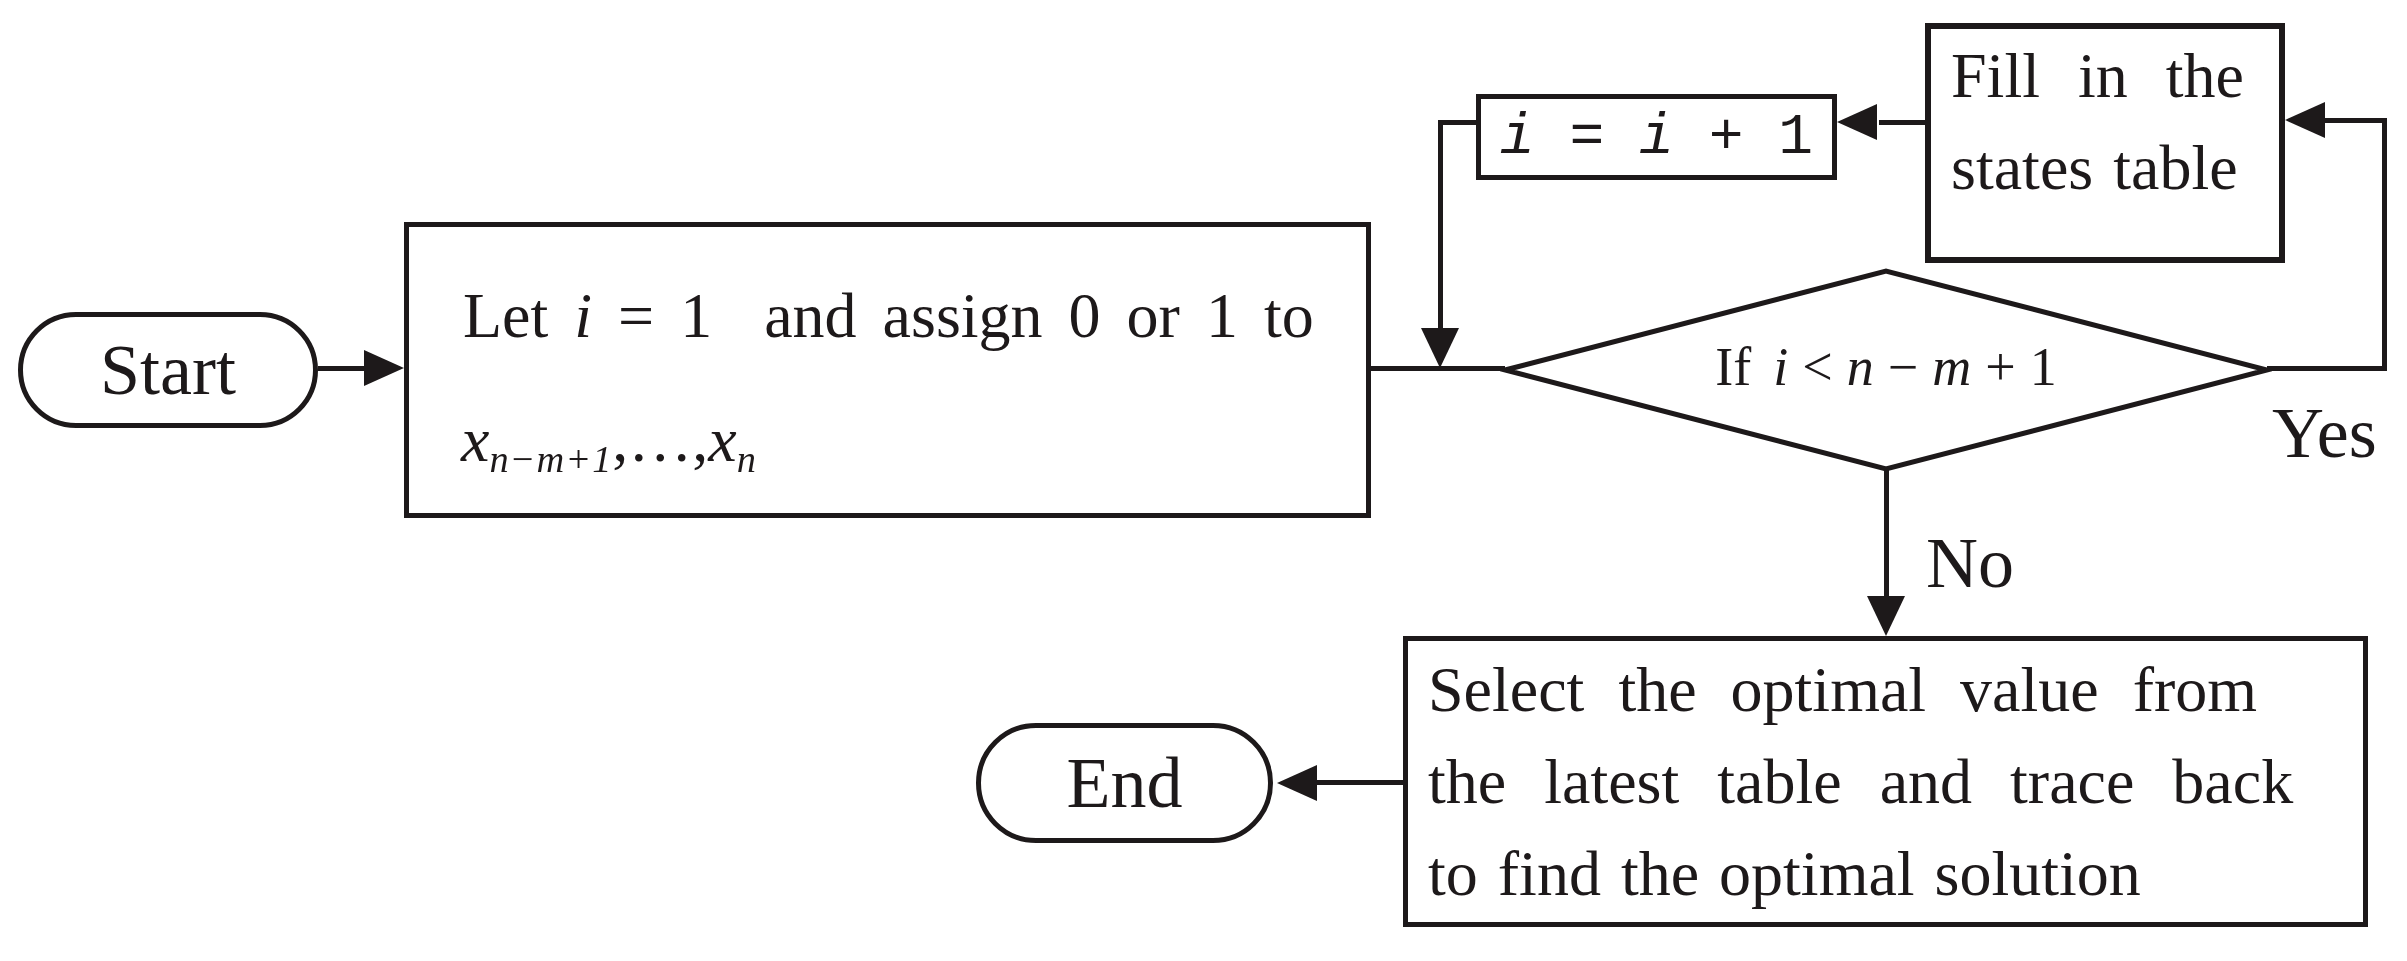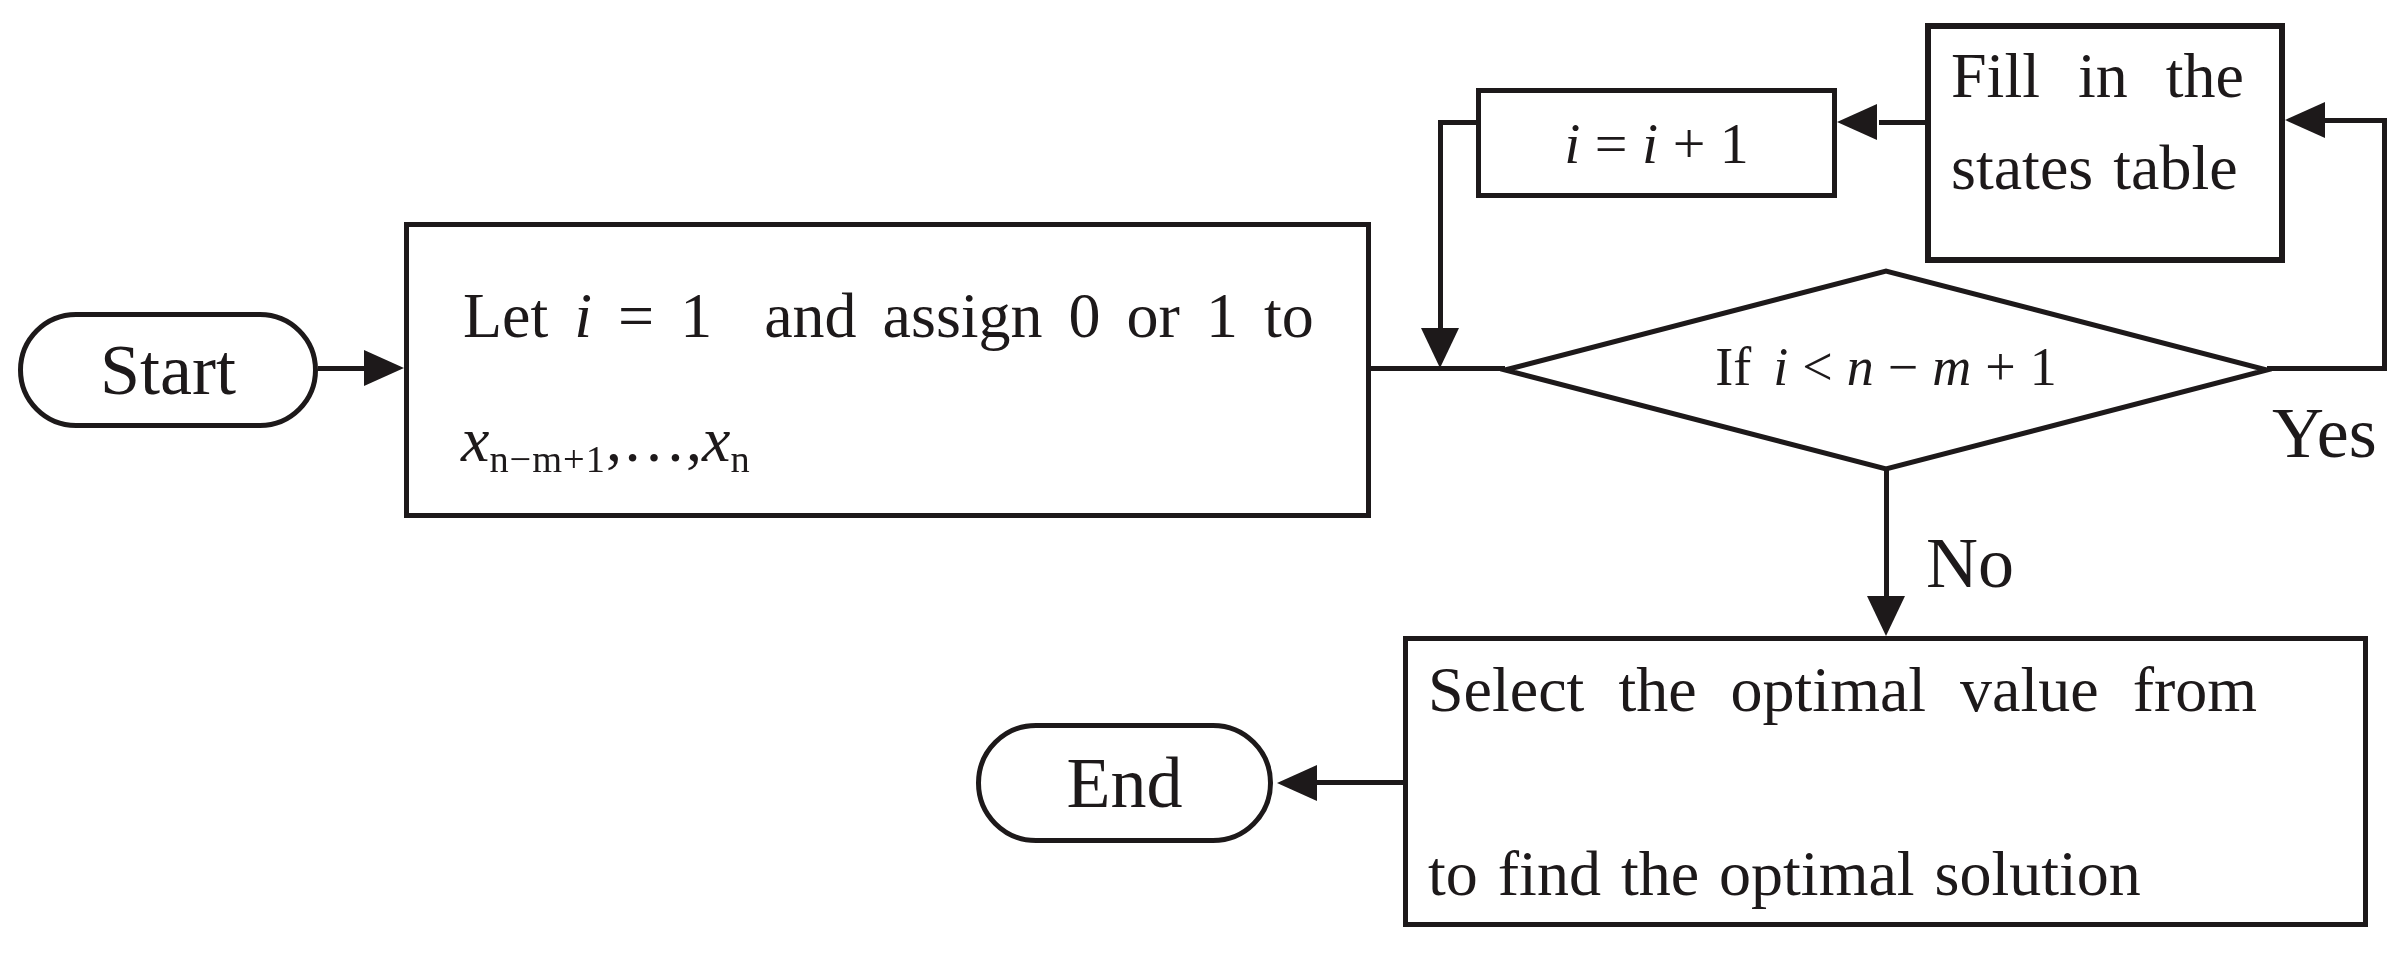--- a/index.html
+++ b/index.html
@@ -25,40 +25,41 @@
     font-size: 72px;
     border-radius: 60px;
   }
   .n-start { left: 18px; top: 312px; width: 300px; height: 116px; border-radius: 58px; }
   .n-end   { left: 976px; top: 723px; width: 297px; height: 120px; }
   .n-init  { left: 404px; top: 222px; width: 967px; height: 296px; font-size: 64px; }
   .init-line1 { position: absolute; left: 54px; top: 52px; white-space: nowrap; word-spacing: 10px; }
   .init-line2 { position: absolute; left: 52px; top: 176px; white-space: nowrap; }
   .mathgap { display: inline-block; width: 26px; }
   .n-inc {
-    left: 1476px; top: 88px; width: 361px; height: 110px;
+    left: 1476px; top: 94px; width: 361px; height: 86px;
     display: flex; align-items: center; justify-content: center;
     font-size: 58px;
+    font-family: Liberation Mono, monospace;
   }
   .n-fill { left: 1925px; top: 23px; width: 360px; height: 240px; border-width: 6px; font-size: 64px; }
   .fill-line1 { position: absolute; left: 20px; top: 10px; word-spacing: 22px; white-space: nowrap; }
   .fill-line2 { position: absolute; left: 20px; top: 102px; word-spacing: 4px; white-space: nowrap; }
   .n-select { left: 1403px; top: 636px; width: 965px; height: 291px; font-size: 64px; }
   .sel-line { position: absolute; left: 20px; white-space: nowrap; }
   .sel-1 { top: 12px;  word-spacing: 18px; }
   .sel-2 { top: 104px; word-spacing: 22px; }
   .sel-3 { top: 196px; word-spacing: 4px; }
   .diamond-svg { position: absolute; left: 1500px; top: 266px; }
   .diamond-label {
     position: absolute; left: 1500px; top: 336px; width: 772px; height: 72px;
     display: flex; justify-content: center;
     font-size: 54px; white-space: nowrap;
   }
   .it { font-style: italic; }
-  .sub { font-size: 0.60em; vertical-align: -0.28em; letter-spacing: 1px; }
+  .sub { font-size: 0.60em; font-style: italic; vertical-align: -0.28em; letter-spacing: 1px; }
   .ifgap { display: inline-block; width: 22px; }
   .op { display: inline-block; margin: 0 14px; }
   .ln { position: absolute; background: #1d191a; }
   .ah { position: absolute; width: 0; height: 0; }
   .edge-label { position: absolute; font-size: 72px; white-space: nowrap; }
   .lbl-yes { left: 2272px; top: 392px; }
   .lbl-no  { left: 1926px; top: 522px; }
 </style>
 </head>
 <body>
@@ -126,20 +127,21 @@
   <div class="ln" style="left:2325px; top:118px; width:60px; height:5px;"></div>
   <div class="ah" style="left:2285px; top:102px; border-right:40px solid #1d191a; border-top:18px solid transparent; border-bottom:18px solid transparent;"></div>
   <div class="edge-label lbl-yes">Yes</div>
 
   <div class="ln" style="left:1884px; top:469px; width:5px; height:127px;"></div>
   <div class="ah" style="left:1867px; top:596px; border-top:40px solid #1d191a; border-left:19px solid transparent; border-right:19px solid transparent;"></div>
   <div class="edge-label lbl-no">No</div>
 
   <div class="node n-select">
     <div class="sel-line sel-1">Select the optimal value from</div>
+    <div class="sel-line sel-2">the latest table and trace back</div>
     <div class="sel-line sel-3">to find the optimal solution</div>
   </div>
 
   <div class="ln" style="left:1317px; top:780px; width:86px; height:5px;"></div>
   <div class="ah" style="left:1277px; top:765px; border-right:40px solid #1d191a; border-top:18px solid transparent; border-bottom:18px solid transparent;"></div>
 
   <div class="node terminal n-end">
     <span>End</span>
   </div>
 

